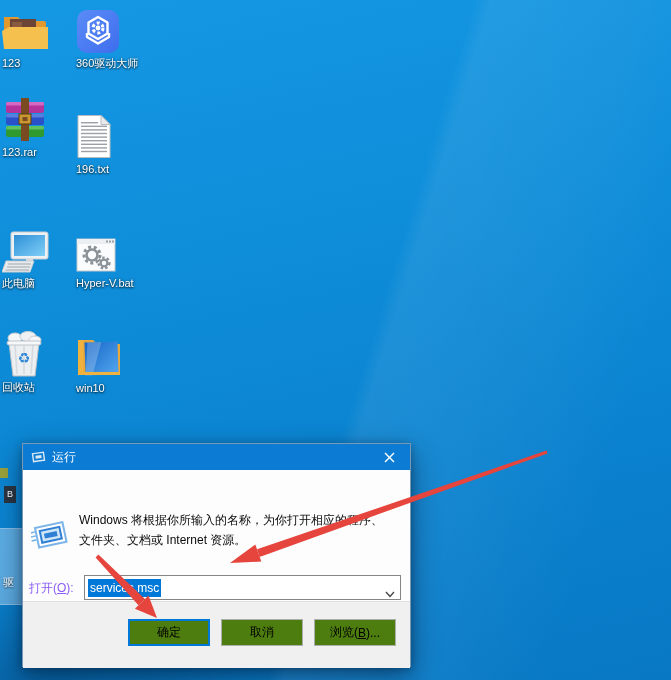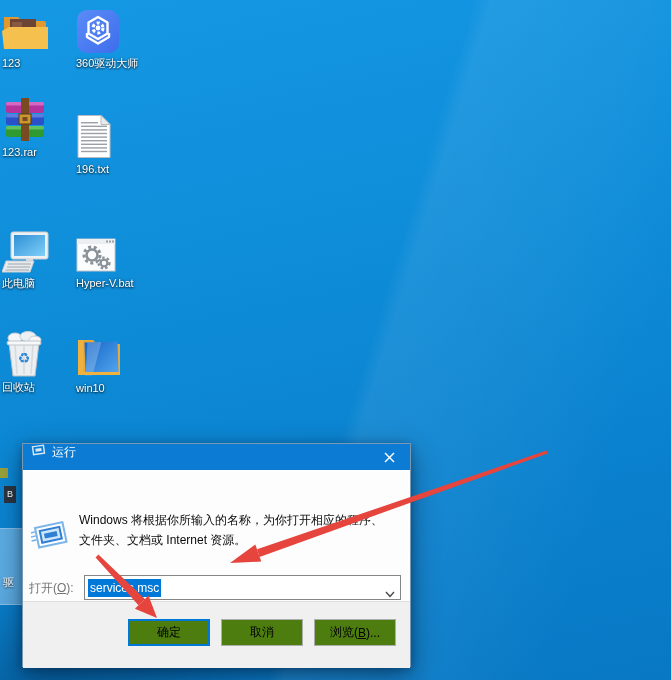--- a/index.html
+++ b/index.html
@@ -21,28 +21,28 @@
   .sliver-dark{position:absolute;left:4px;top:486px;width:12px;height:17px;background:#2a3540;
     color:#fff;font-size:9px;line-height:17px;text-align:center;}
   .sel-box{position:absolute;left:-2px;top:528px;width:24px;height:75px;
     background:rgba(190,225,250,.45);border:1px solid rgba(143,195,234,.9);}
   .sel-box .frag{position:absolute;left:4px;top:46px;font-size:11px;color:#fff;
     text-shadow:0 1px 2px rgba(0,0,0,.75);}
   
   .dlg{position:absolute;left:22px;top:443px;width:389px;height:224px;z-index:10;
     box-shadow:0 10px 26px rgba(0,10,30,.45),0 2px 8px rgba(0,10,30,.3);
     border:1px solid rgba(10,70,120,.55);box-sizing:border-box;background:#fff;}
-  .dlg-title{height:26px;background:var(--titlebar);display:flex;}
+  .dlg-title{height:26px;background:var(--titlebar);display:flex;align-items:center;}
   .dlg-title .t-ic{margin:0 6px 0 8px;display:flex;}
   .dlg-title .t-txt{color:#fff;font-size:12px;flex:1;}
   .dlg-close{width:42px;height:26px;display:flex;align-items:center;justify-content:center;cursor:pointer;}
   .dlg-body{position:relative;height:131px;background:#fdfdfd;}
   .run-glyph{position:absolute;left:8px;top:50px;}
   .desc{position:absolute;left:56px;top:40px;font-size:12px;line-height:20px;color:#0a0a0a;}
-  .open-row-label{position:absolute;left:6px;top:110px;font-size:12px;color:#737373;}
+  .open-row-label{position:absolute;left:6px;top:110px;font-size:12px;color:#8b5cf6;}
   .open-row-label u{text-decoration:underline;}
   .combo{position:absolute;left:61px;top:105px;width:317px;height:25px;background:#fff;
     border:1px solid #858585;box-sizing:border-box;display:flex;align-items:center;}
   .combo .val{margin-left:3px;font-size:12px;background:var(--accent);color:#fff;padding:2px 2px;}
   .combo .chev{position:absolute;right:5px;top:8px;}
   .dlg-footer{height:67px;background:#f0f0f0;border-top:1px solid #dfdfdf;position:relative;box-sizing:border-box;}
   .btn{position:absolute;top:175px;width:82px;height:27px;background:#4d7c0f;border:1px solid #adadad;
     box-sizing:border-box;font-size:12px;color:#000;display:flex;align-items:center;justify-content:center;cursor:pointer;
     font-family:"Liberation Sans","DejaVu Sans",sans-serif;}
   .btn u{text-decoration:underline;}

